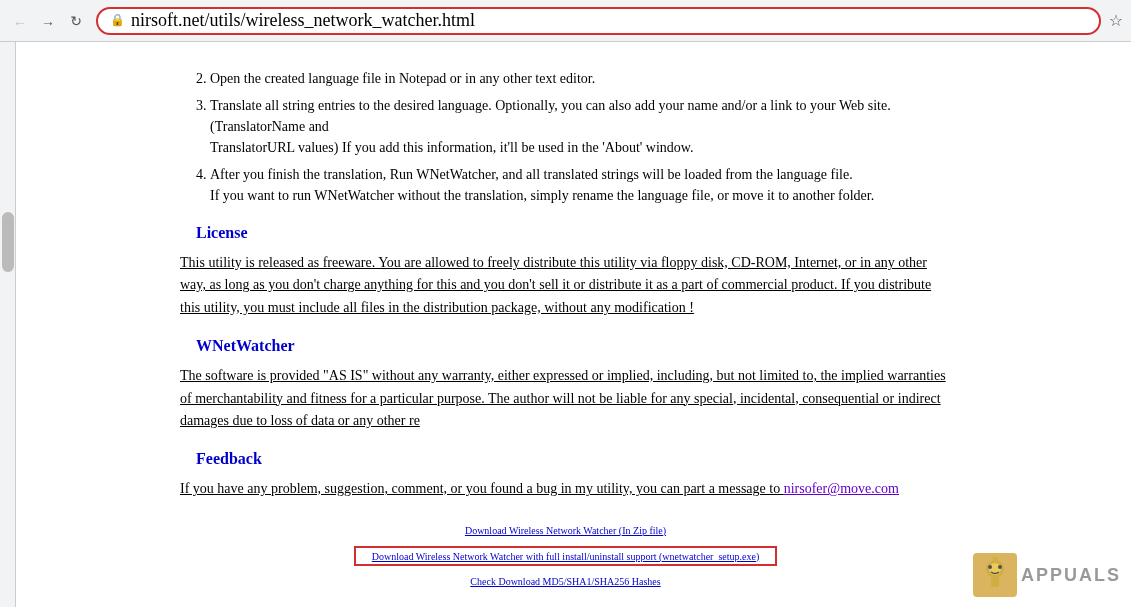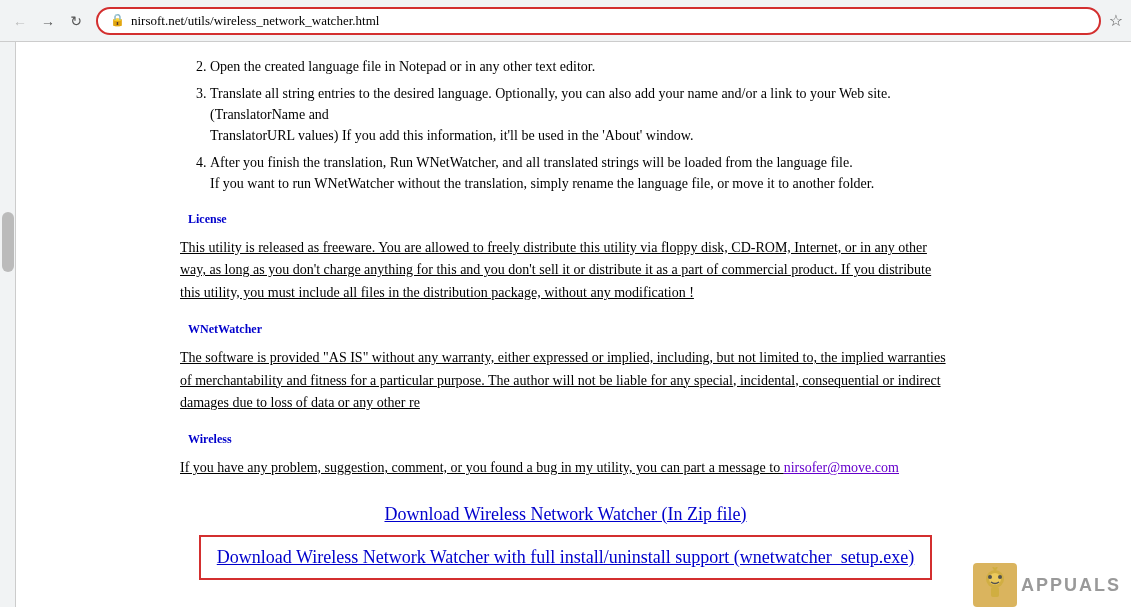--- a/index.html
+++ b/index.html
@@ -57,86 +57,86 @@
       display: flex;
       align-items: center;
       flex: 1;
       gap: 6px;
     }
     .lock-icon-wrap {
       color: #555;
       font-size: 12px;
     }
     .address-text {
-      font-size: 13px;
+      font-size: 18px;
       color: #000;
     }
     .star-btn {
       margin-left: 8px;
       color: #555;
       font-size: 16px;
       cursor: pointer;
       background: none;
       border: none;
     }
 
     
     .page-content {
       padding: 10px 180px 20px 180px;
       height: calc(607px - 42px);
       overflow: hidden;
       position: relative;
     }
 
     .numbered-list {
-      margin: 4px 0 10px 30px;
+      margin: 16px 0 10px 30px;
     }
     .numbered-list li {
       margin-bottom: 6px;
       line-height: 1.5;
     }
 
     .section-title {
       color: #0000cc;
-      font-size: 12px;
+      font-size: 16px;
       font-weight: bold;
-      margin: 18px 0 10px 8px;
+      margin: 18px 0 10px 16px;
     }
 
     .section-body {
       line-height: 1.6;
       margin-bottom: 10px;
       text-decoration: underline;
     }
 
     .download-links {
       margin-top: 24px;
       display: flex;
       flex-direction: column;
       align-items: center;
       gap: 10px;
     }
 
     .download-link {
       color: #0000cc;
       text-decoration: underline;
       cursor: pointer;
-      font-size: 18px;
+      font-size: 10px;
     }
 
     .feedback-link {
       color: #6600cc;
       text-decoration: underline;
       cursor: pointer;
     }
 
     
     .appuals-logo {
       position: absolute;
-      bottom: 0;
+      bottom: 10px;
       right: 10px;
       display: flex;
       align-items: center;
       gap: 4px;
       opacity: 0.85;
     }
     .appuals-icon {
       width: 44px;
       height: 44px;
       background: #d4a843;
@@ -219,31 +219,32 @@
     <div class="section-title">License</div>
     <p class="section-body">This utility is released as freeware. You are allowed to freely distribute this utility via floppy disk, CD-ROM, Internet, or in any other way, as long as you don't charge anything for this and you don't sell it or distribute it as a part of commercial product. If you distribute this utility, you must include all files in the distribution package, without any modification !</p>
   </div>
 
   <div class="section">
     <div class="section-title">WNetWatcher</div>
     <p class="section-body">The software is provided "AS IS" without any warranty, either expressed or implied, including, but not limited to, the implied warranties of merchantability and fitness for a particular purpose. The author will not be liable for any special, incidental, consequential or indirect damages due to loss of data or any other re</p>
   </div>
 
   <div class="section">
-    <div class="section-title">Wireless</div>
+    <div class="section-title">Feedback</div>
     <p class="section-body">
       <span>If you have any problem, suggestion, comment, or you found a bug in my utility, you can part a message to </span><a class="feedback-link">nirsofer@move.com</a>
     </p>
   </div>
 
   <div class="download-links">
     <a class="download-link">Download Wireless Network Watcher (In Zip file)</a>
-    <div style="border: 2px solid #d32f2f; padding: 10px 16px;">
+    <div style="border: 2px solid #d32f2f; padding: 0 16px;">
       <a class="download-link">Download Wireless Network Watcher with full install/uninstall support (wnetwatcher_setup.exe)</a>
     </div>
+    <a class="download-link">Check Download MD5/SHA1/SHA256 Hashes</a>
   </div>
 
   <div class="appuals-logo">
     <div class="appuals-icon">
       <svg width="36" height="36" viewBox="0 0 36 36">
         <circle cx="18" cy="12" r="9" fill="#c8a020" opacity="0.9"></circle>
         <circle cx="18" cy="12" r="6" fill="#e8c040"></circle>
         <rect x="14" y="20" width="8" height="10" rx="2" fill="#c8a020"></rect>
         <circle cx="13" cy="10" r="2" fill="#333"></circle>
         <circle cx="23" cy="10" r="2" fill="#333"></circle>

